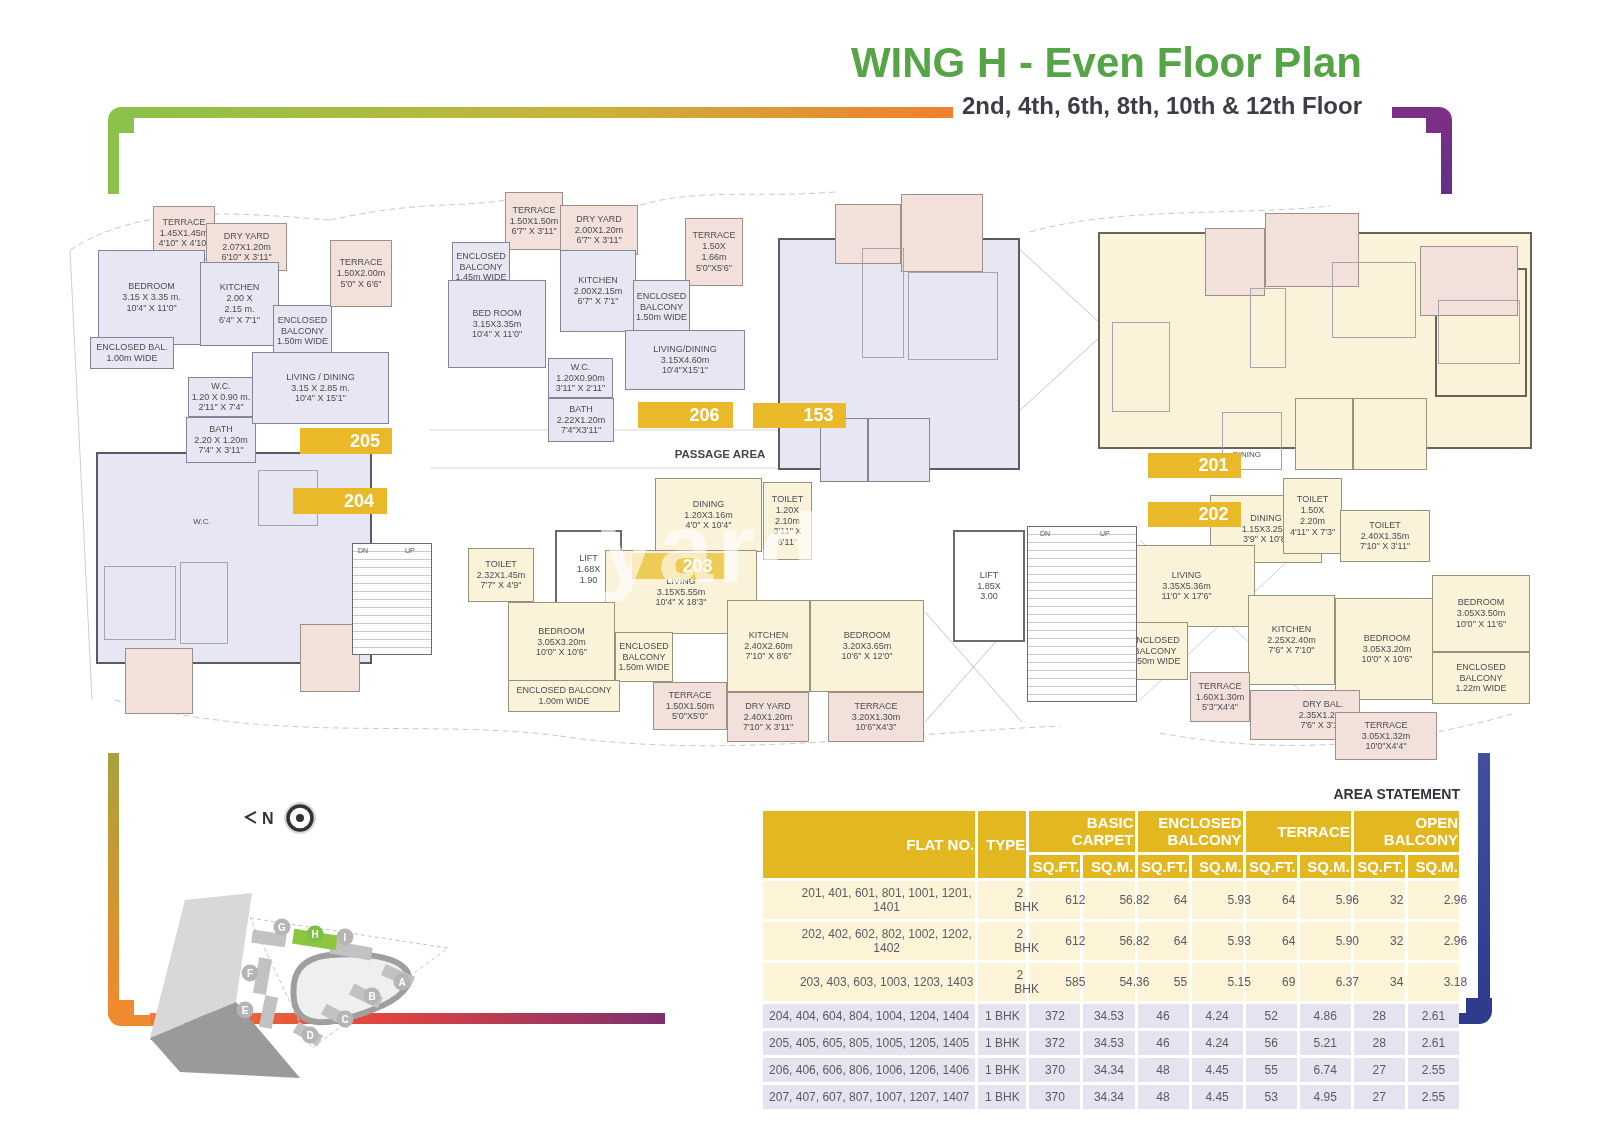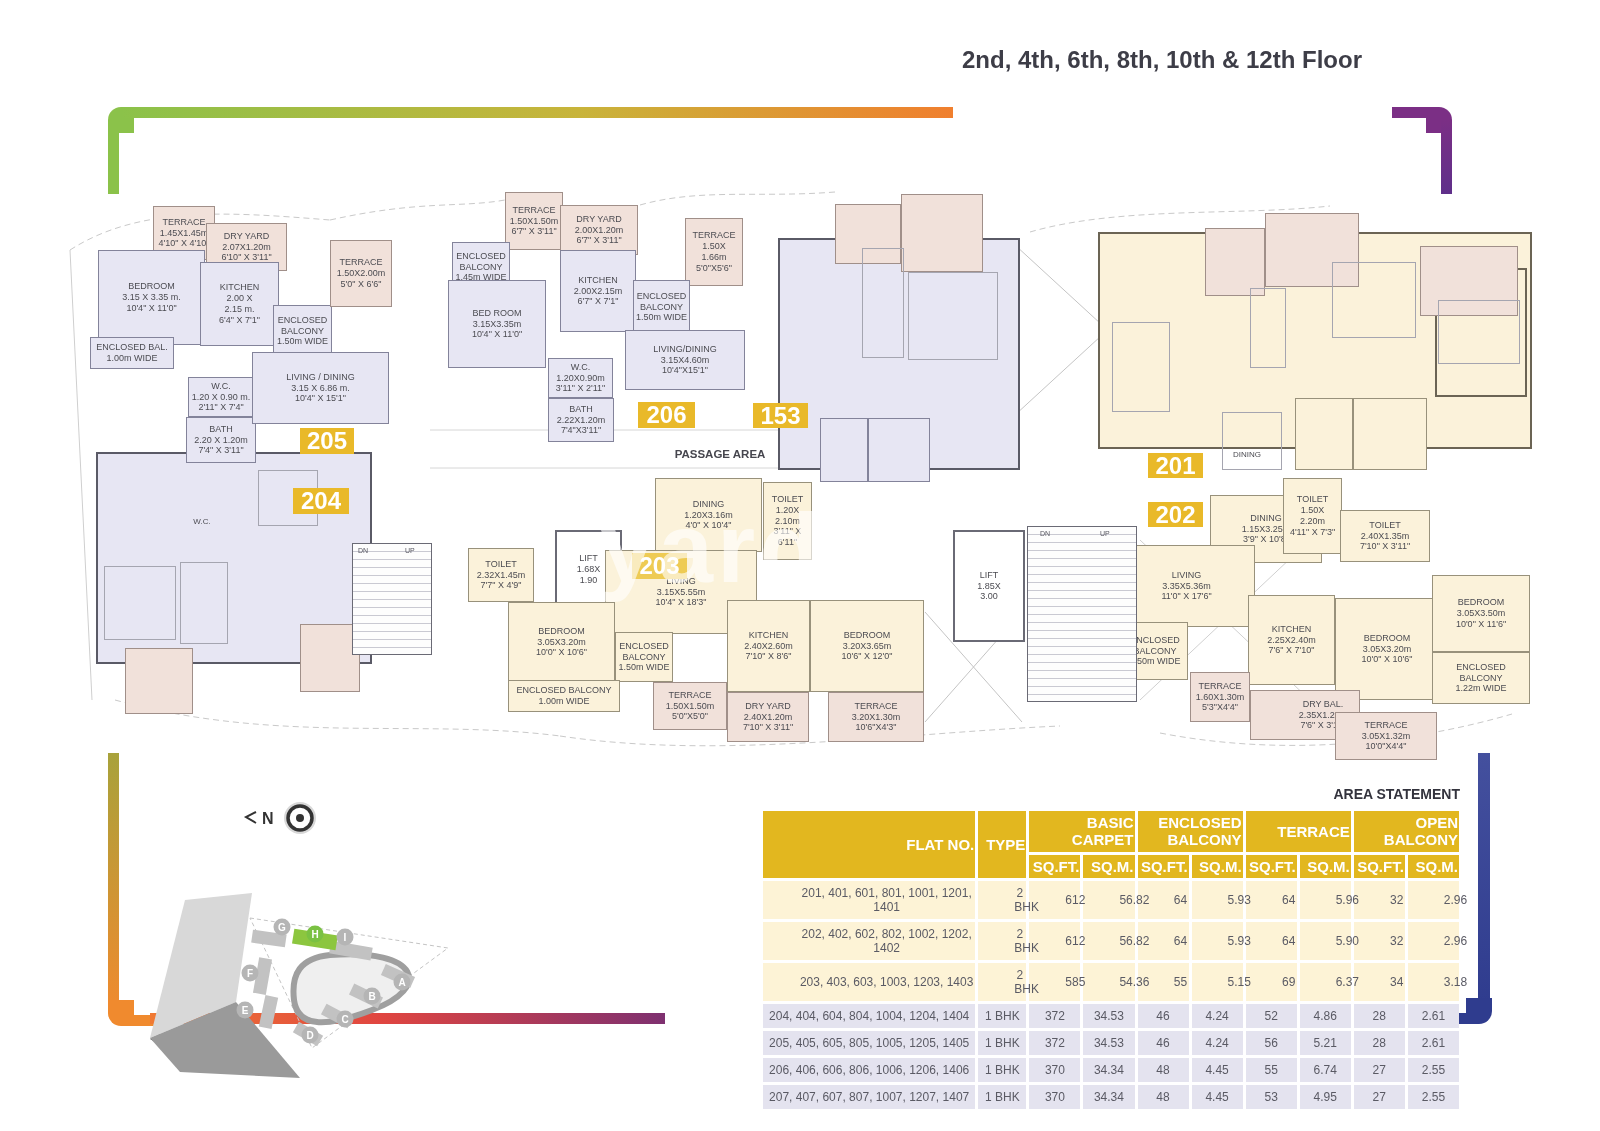--- a/index.html
+++ b/index.html
@@ -34,21 +34,21 @@
   .room.pink{background:#f1e1da;border:1px solid #a08f89;}
   .room.white{background:#ffffff;border:2px solid #6a6a75;}
   .room.zone{background:#e7e6f3;border:2px solid #5a5a66;z-index:4;}
   .room.zonec{background:#fbf2da;border:2px solid #6b6454;z-index:4;}
   .room.none{background:transparent;border:none;font-size:8px;z-index:7;}
   .furn{position:absolute;border:1px solid #a5a5b0;background:transparent;z-index:6;}
   .stairs{position:absolute;border:1.5px solid #6a6a75;z-index:6;
           background:repeating-linear-gradient(180deg,#fdfdfd 0 7px,#c9c9d2 7px 8px);}
   .stair-label{position:absolute;font-size:7px;color:#55555f;z-index:7;}
   .badge{position:absolute;display:flex;align-items:center;justify-content:center;color:#ffffff;
-         font-weight:700;font-size:24px;z-index:8;}
+         font-weight:700;font-size:18px;z-index:8;padding-left:38px;}
   .badge.solid{background:#e9b929;}
   .badge.light{background:#eecb54;margin-top:40px;}
   #passage-label{position:absolute;left:640px;top:448px;width:160px;text-align:center;
         font-size:11.5px;font-weight:700;color:#46464e;z-index:7;}
   #watermark{position:absolute;left:600px;top:492px;font-size:98px;font-weight:700;
         color:rgba(255,255,255,0.62);letter-spacing:4px;z-index:9;}
   
   #area-title{position:absolute;left:760px;top:786px;width:700px;text-align:right;
         font-size:14px;font-weight:700;color:#33333d;z-index:10;}
   #area-table{position:absolute;left:760px;top:808px;width:702px;border-collapse:separate;
@@ -92,20 +92,21 @@
   <div class="frame" id="fr-right-arm"></div>
   <div class="frame" id="fr-bl-arm"></div>
   <div class="frame" id="fr-bl-corner"></div>
   <div class="frame" id="fr-bl-bar"></div>
   <div class="frame" id="fr-bottom-bar"></div>
   <div class="frame" id="fr-br-arm"></div>
   <div class="frame" id="fr-br-corner"></div>
   <div class="frame" id="fr-br-bar"></div>
 
   <div id="title-block">
+    <div id="main-title">WING H -  Even Floor Plan</div>
     <div id="sub-title">2nd, 4th, 6th, 8th, 10th &amp; 12th Floor</div>
   </div>
 
   <div id="plan">
     <div id="passage-label">PASSAGE AREA</div>
     <div id="watermark">yards</div>
   <div class="room pink" style="left: 153px; top: 206px; width: 60px; height: 52px;">
         <span>TERRACE</span>
         <span>1.45X1.45m</span>
         <span>4'10" X 4'10"</span>
@@ -145,21 +146,21 @@
         <span>1.20 X 0.90 m.</span>
         <span>2'11" X 7'4"</span>
       </div>
       <div class="room lav" style="left: 186px; top: 417px; width: 68px; height: 44px;">
         <span>BATH</span>
         <span>2.20 X 1.20m</span>
         <span>7'4" X 3'11"</span>
       </div>
       <div class="room lav" style="left: 252px; top: 352px; width: 135px; height: 70px;">
         <span>LIVING / DINING</span>
-        <span>3.15 X 6.86 m.</span>
+        <span>3.15 X 2.85 m.</span>
         <span>10'4" X 15'1"</span>
       </div>
       <div class="room zone" style="left: 96px; top: 452px; width: 272px; height: 208px;"></div>
       <div class="room none" style="left: 182px; top: 514px; width: 40px; height: 16px;">
         <span>W.C.</span>
       </div>
       <div class="room pink" style="left: 125px; top: 648px; width: 66px; height: 64px;"></div>
       <div class="room pink" style="left: 300px; top: 624px; width: 58px; height: 66px;"></div>
       <div class="room pink" style="left: 505px; top: 192px; width: 56px; height: 56px;">
         <span>TERRACE</span>

